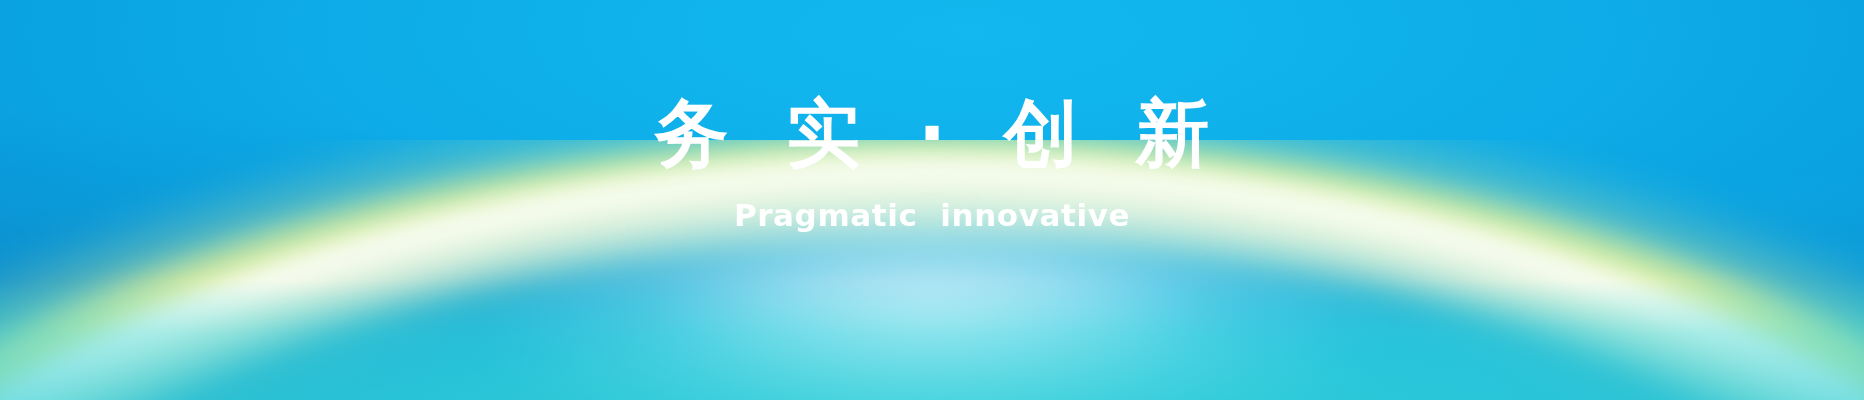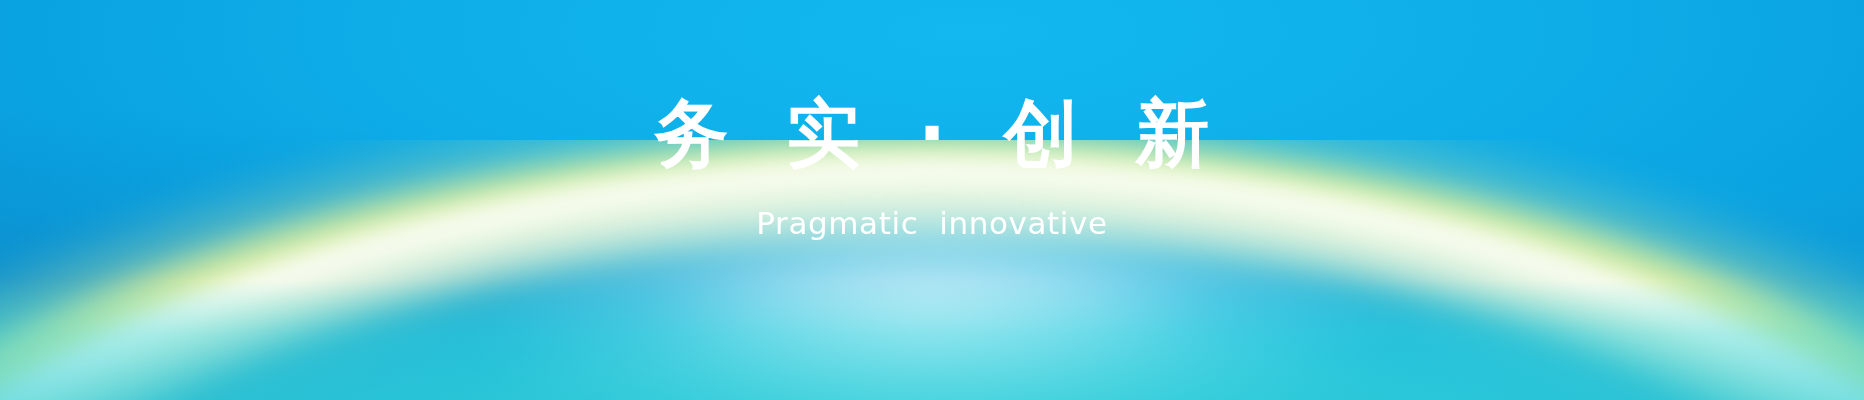--- a/index.html
+++ b/index.html
@@ -175,24 +175,24 @@
     font-weight: 700;
     letter-spacing: 16px;
     text-indent: 16px;
     white-space: nowrap;
     font-family: "DejaVu Sans", "Liberation Sans", sans-serif;
     margin: 0;
   }
   .subtitle {
     color: #ffffff;
     font-size: 31px;
-    font-weight: 400;
+    font-weight: 700;
     letter-spacing: 0.6px;
     white-space: pre;
-    margin: 8px;
+    margin: 0;
     padding-top: 26px;
     font-family: "DejaVu Sans", "Liberation Sans", sans-serif;
   }
 </style>
 </head>
 <body>
 
 <div id="banner">
 
   <div class="bg-layer bg-radial-main"></div>

